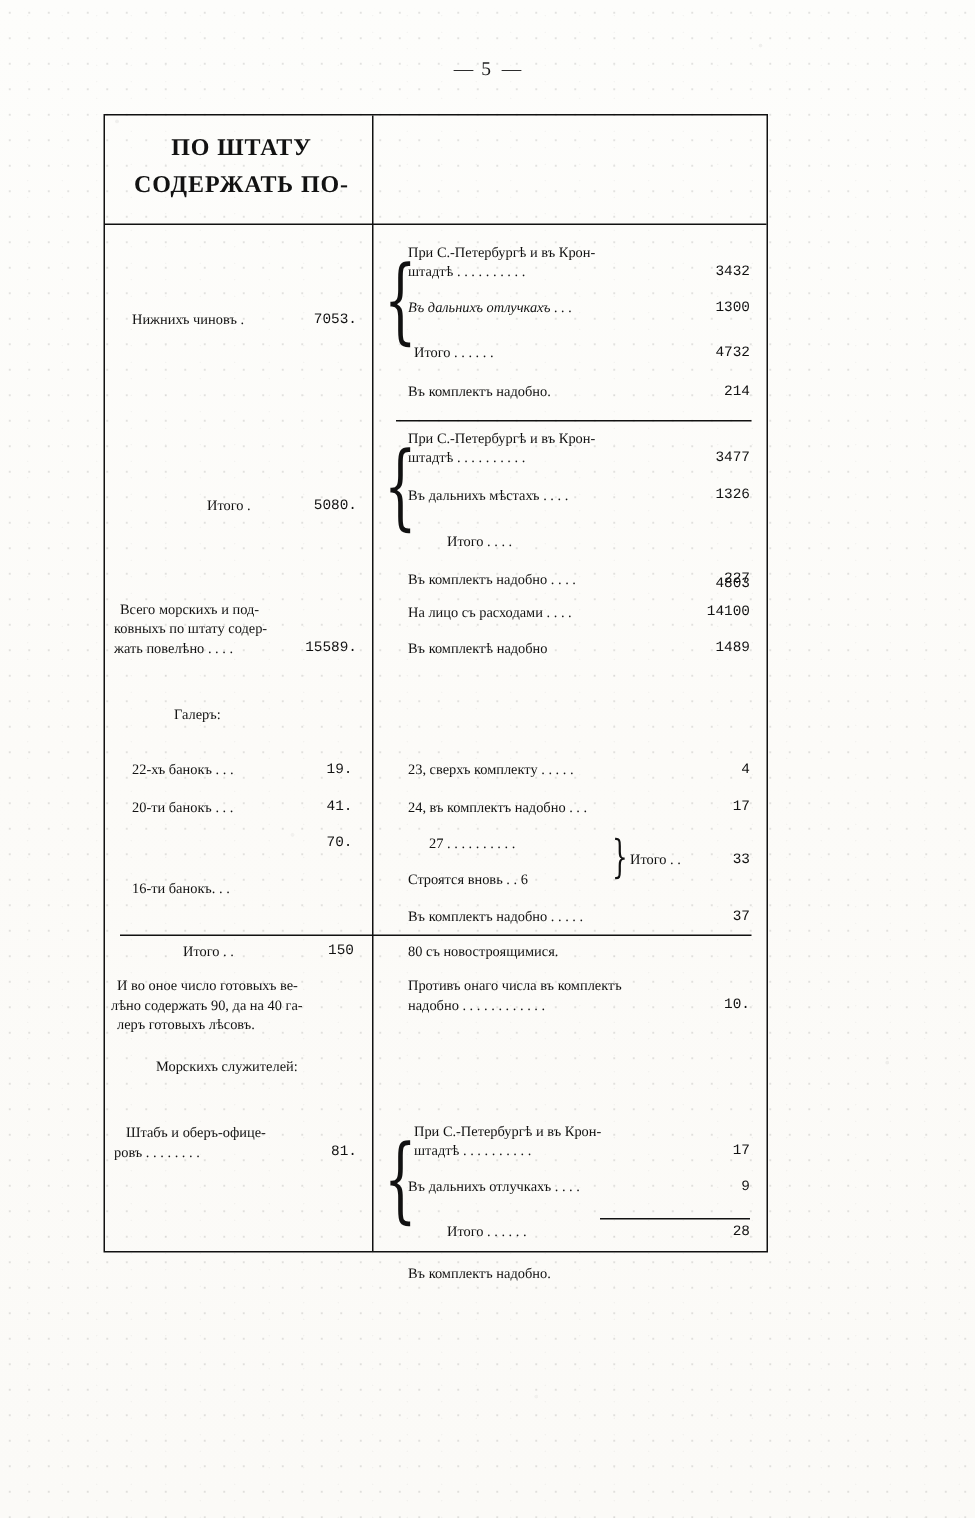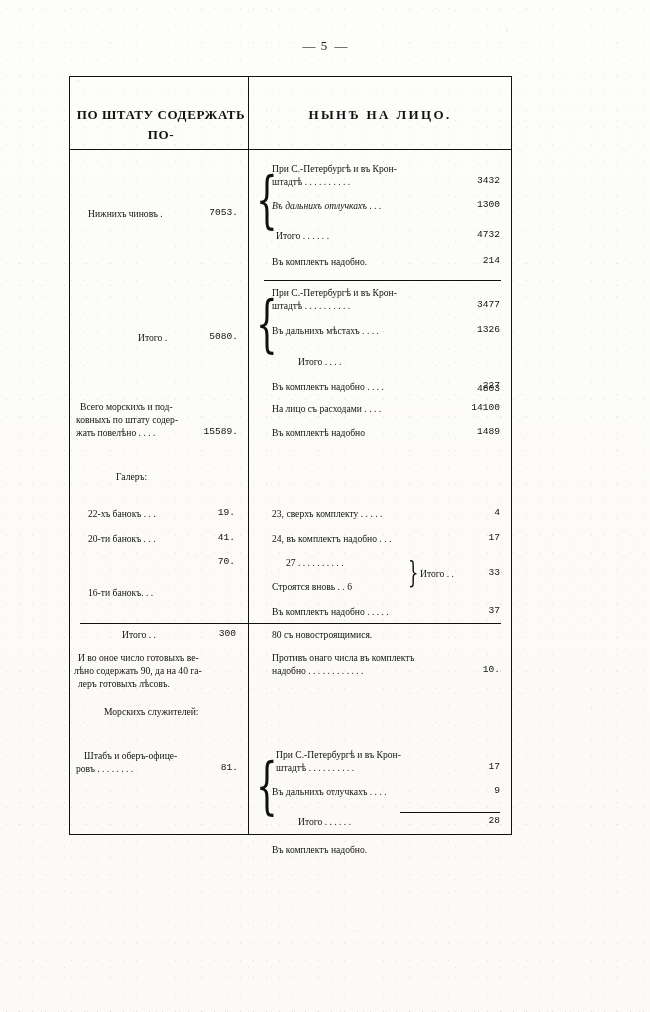--- a/index.html
+++ b/index.html
@@ -83,22 +83,22 @@
   .hrule-head {
     position: absolute;
     left: 0; right: 0;
     top: 72px;
     height: 1px;
     background: #111;
   }
 
   .col-head {
     position: absolute;
-    top: 28px;
-    font-size: 13px;
+    top: 10px;
+    font-size: 16px;
     font-weight: bold;
     letter-spacing: 0.6px;
     text-align: center;
     line-height: 1.55;
   }
   .col-head.left { left: 6px; width: 170px; }
   .col-head.right { left: 180px; width: 260px; letter-spacing: 2.4px; }
 
   
   .cell {
@@ -142,21 +142,20 @@
     <span class="dash">—</span>
   </div>
 
   <div class="frame">
     <div class="vrule"></div>
     <div class="hrule-head"></div>
 
     <div class="col-head left">
       <div>ПО ШТАТУ СОДЕРЖАТЬ ПО-</div>
     </div>
-    <div class="col-head right">НЫНѢ НА ЛИЦО.</div>
 
     <div class="cell" style="left:18px; top:130px;">Нижнихъ чиновъ .</div>
     <div class="num" style="left:118px; top:130px; width:50px;">7053.</div>
 
     <div class="cell" style="left:68px; top:254px;">Итого .</div>
     <div class="num" style="left:118px; top:254px; width:50px;">5080.</div>
 
     <div class="cell" style="left:10px; top:323px;">Всего морскихъ и под-</div>
     <div class="cell" style="left:6px; top:336px;">ковныхъ по штату содер-</div>
     <div class="cell" style="left:6px; top:349px;">жать повелѣно . . . .</div>
@@ -167,21 +166,21 @@
     <div class="cell" style="left:18px; top:430px;">22-хъ банокъ . . .</div>
     <div class="num" style="left:120px; top:430px; width:45px;">19.</div>
 
     <div class="cell" style="left:18px; top:455px;">20-ти банокъ . . .</div>
     <div class="num" style="left:120px; top:455px; width:45px;">41.</div>
 
     <div class="cell" style="left:18px; top:479px;margin-top:30px;">16-ти банокъ. . .</div>
     <div class="num" style="left:120px; top:479px; width:45px;">70.</div>
 
     <div class="cell" style="left:52px; top:551px;">Итого . .</div>
-    <div class="num" style="left:116px; top:551px; width:50px;">300</div>
+    <div class="num" style="left:116px; top:551px; width:50px;">150</div>
 
     <div class="cell" style="left:8px; top:574px;">И во оное число готовыхъ ве-</div>
     <div class="cell" style="left:4px; top:587px;">лѣно содержать 90, да на 40 га-</div>
     <div class="cell" style="left:8px; top:600px;">леръ готовыхъ лѣсовъ.</div>
 
     <div class="cell" style="left:34px; top:628px;">Морскихъ служителей:</div>
 
     <div class="cell" style="left:14px; top:672px;">Штабъ и оберъ-офице-</div>
     <div class="cell" style="left:6px; top:685px;text-align:center;">ровъ . . . . . . . .</div>
     <div class="num" style="left:118px; top:685px; width:50px;">81.</div>

